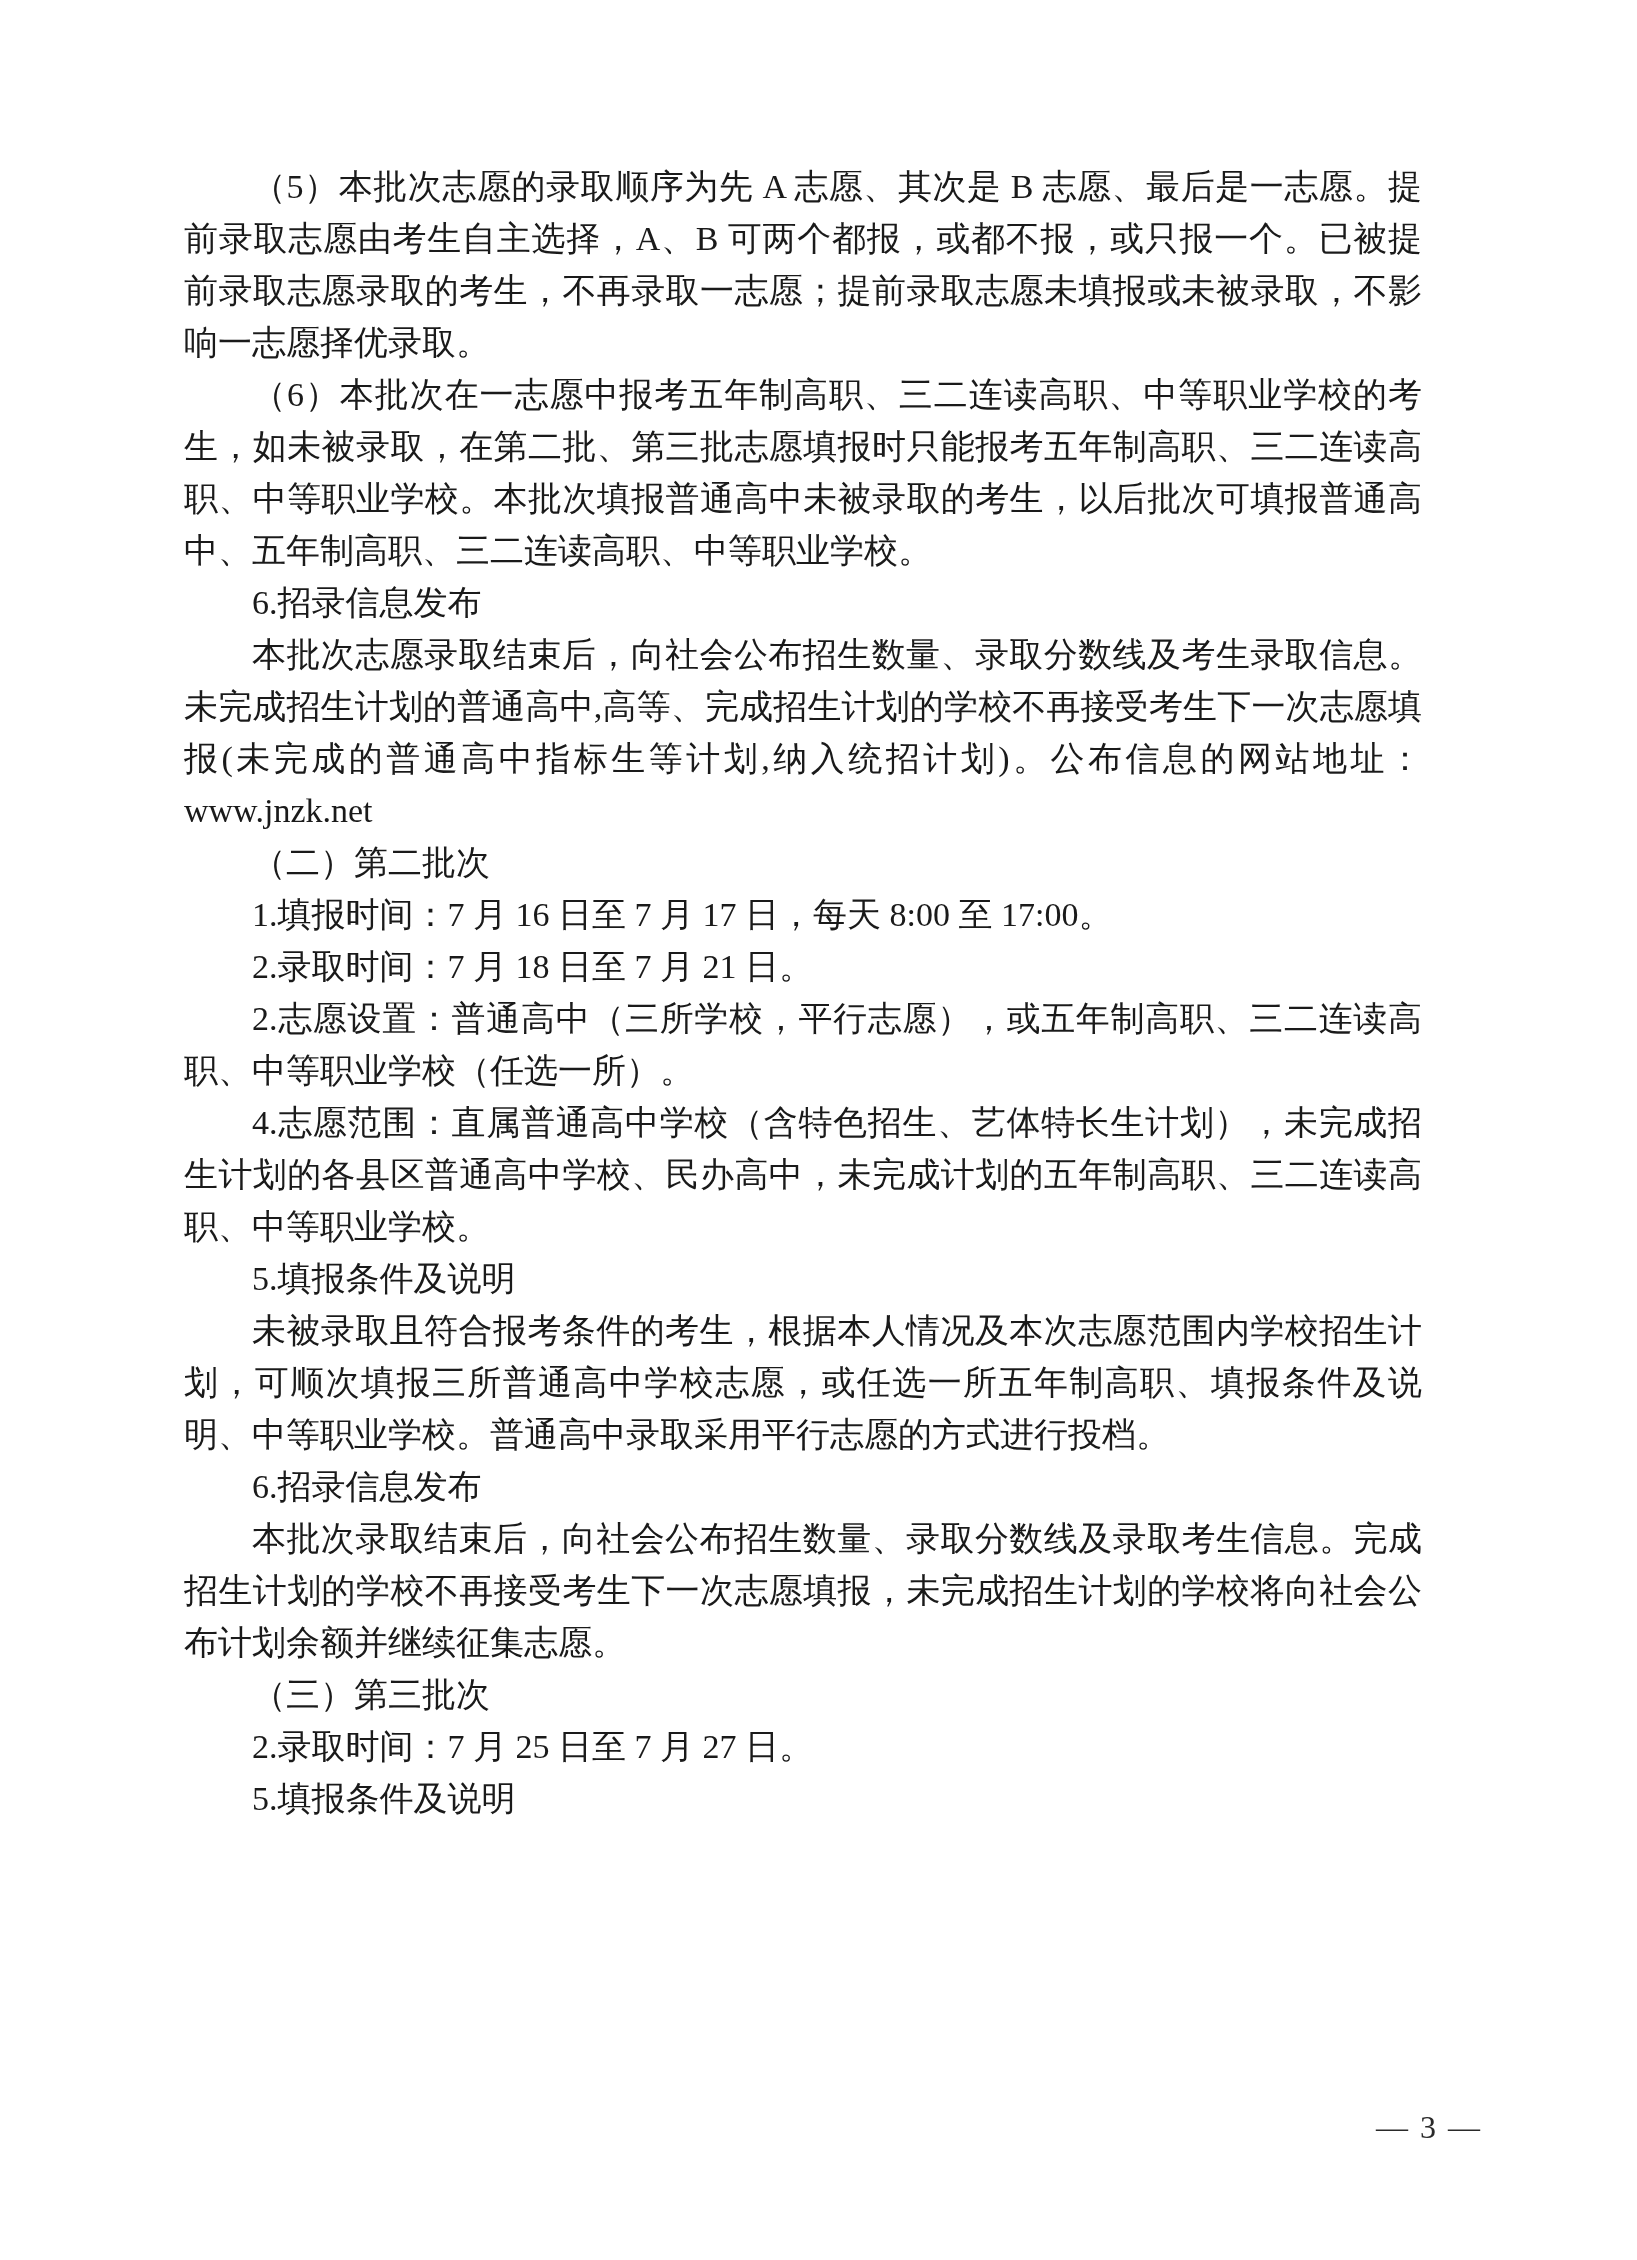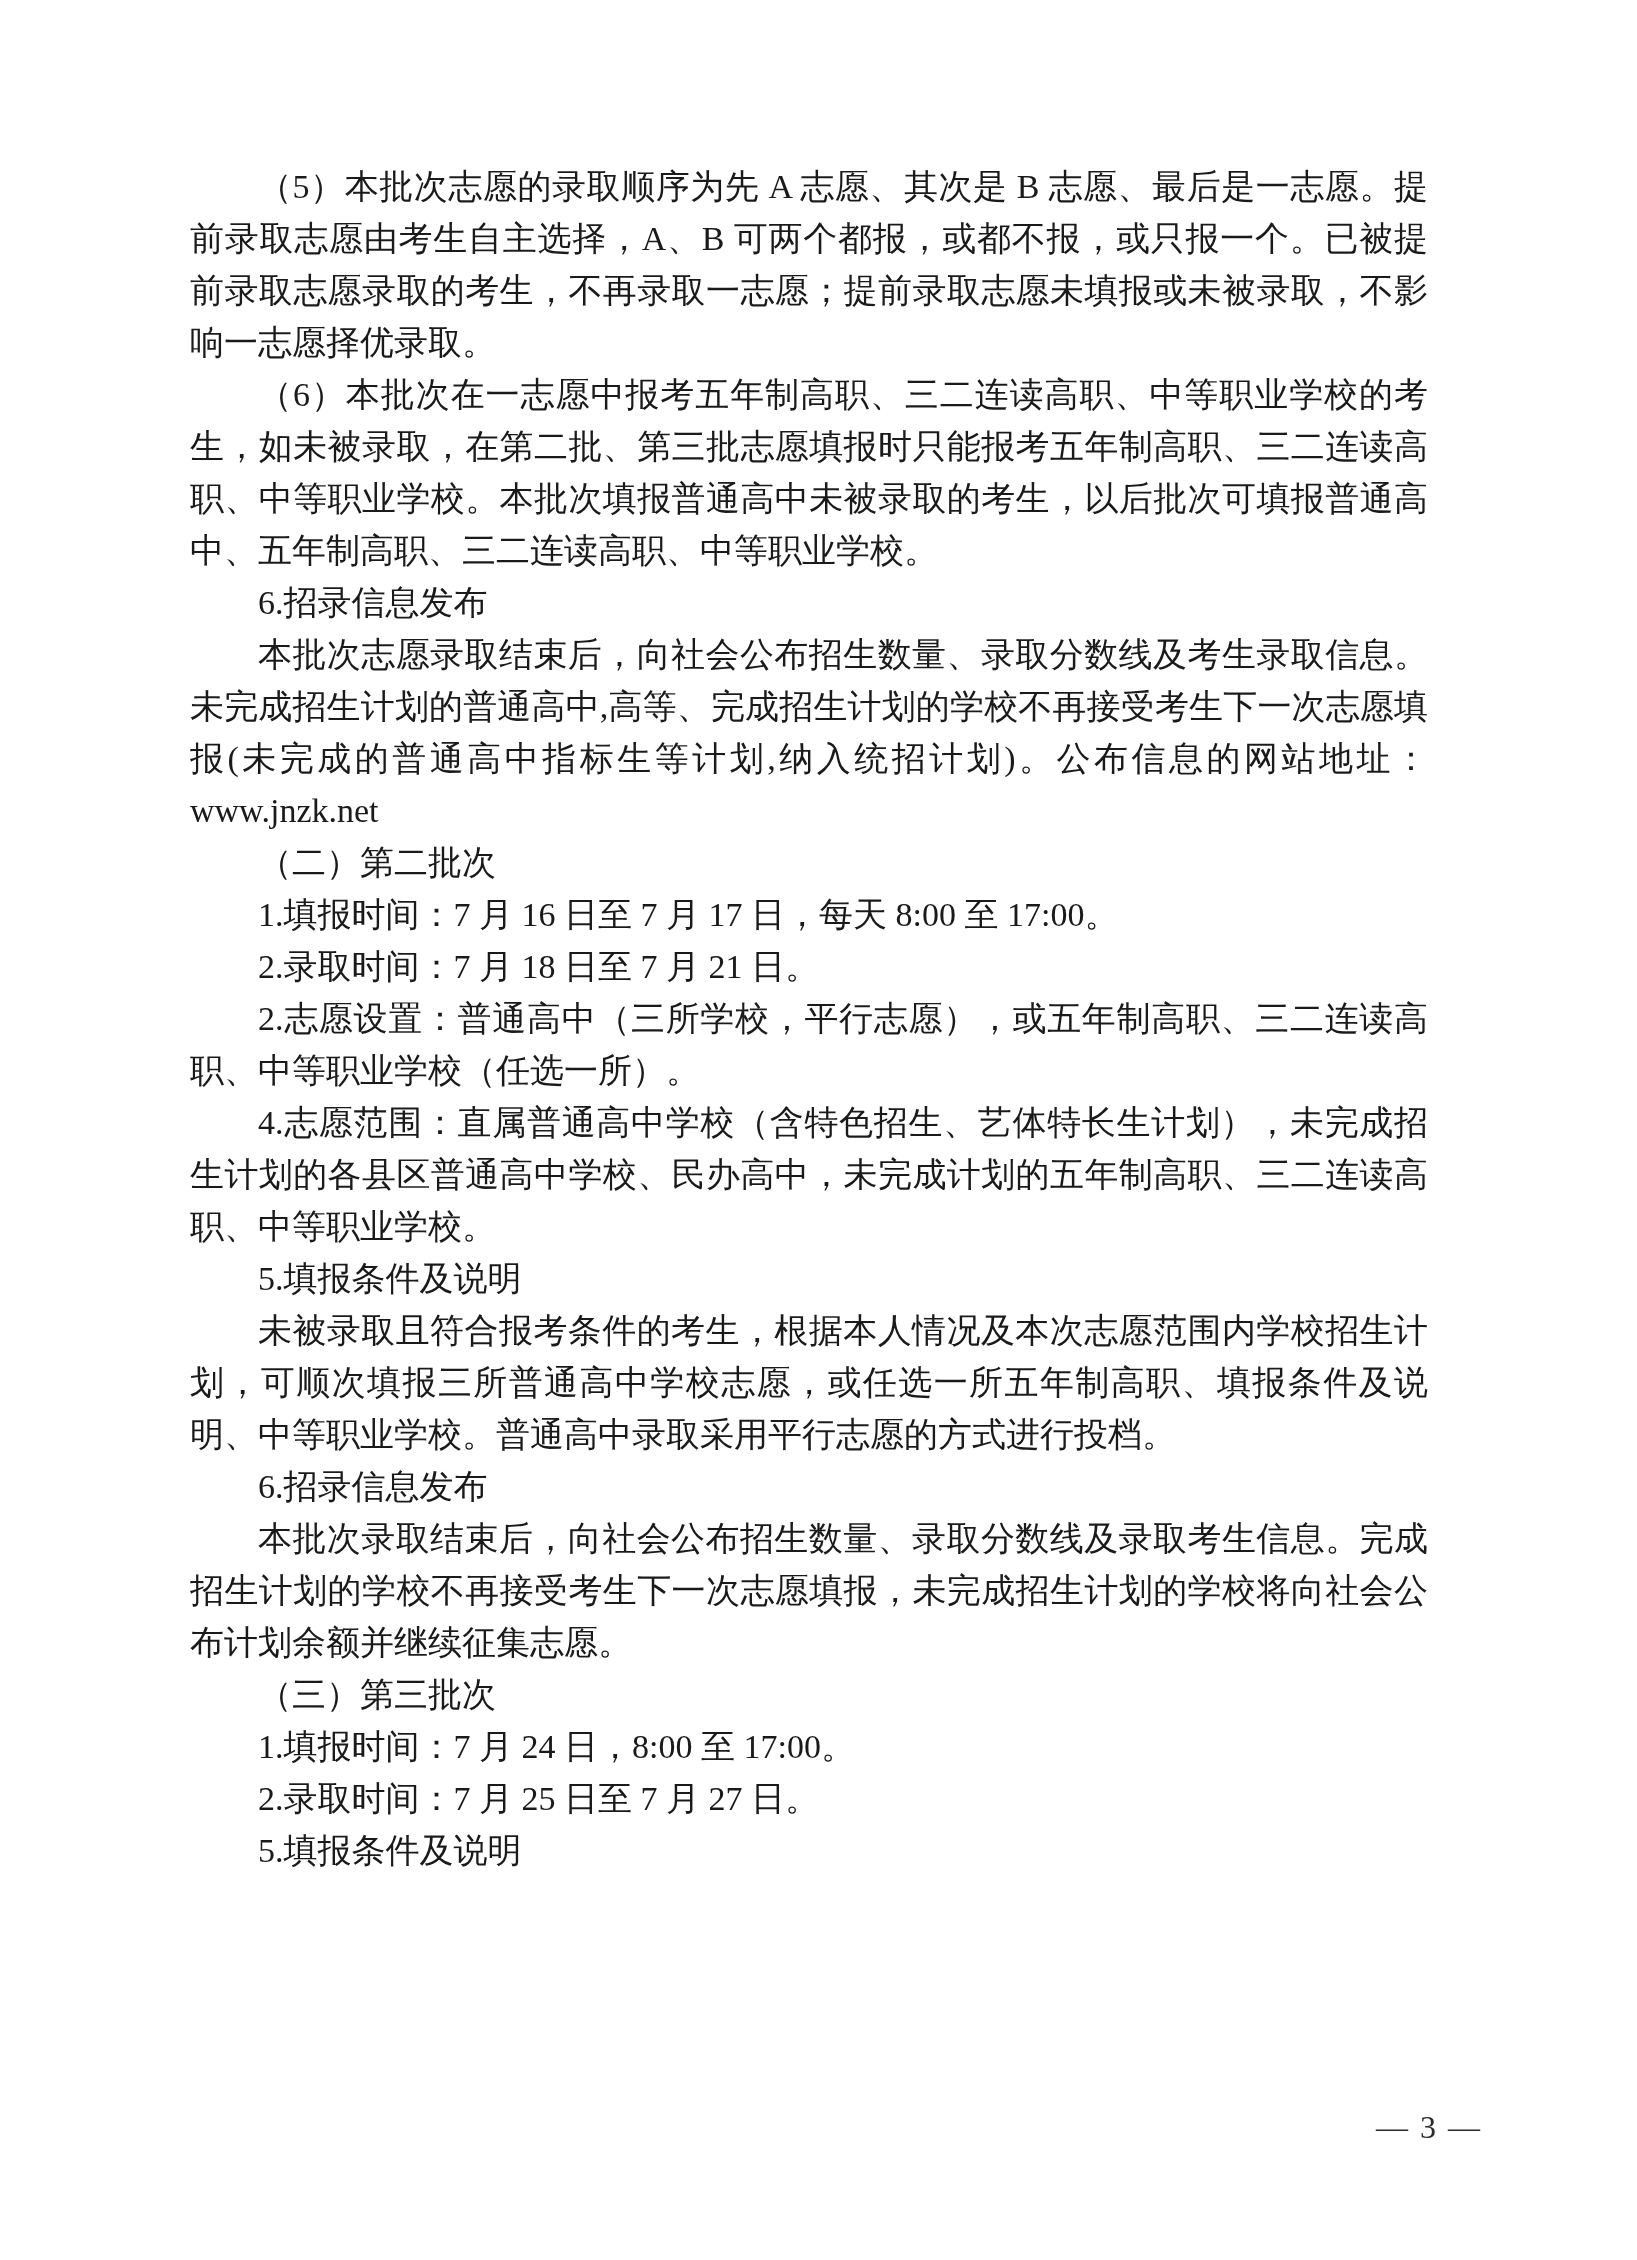--- a/index.html
+++ b/index.html
@@ -11,21 +11,21 @@
     position: relative;
     width: 1638px;
     height: 2260px;
     background: #ffffff;
     overflow: hidden;
     font-family: "Liberation Serif", "DejaVu Serif", serif;
     color: #1a1a1a;
   }
   .content {
     position: absolute;
-    left: 190px;
+    left: 184px;
     top: 161px;
     width: 1238px;
     font-size: 34px;
     line-height: 52px;
   }
   .content p {
     margin: 0;
     padding: 0;
     text-align: justify;
     text-justify: inter-ideograph;
@@ -56,19 +56,18 @@
     <p class="heading">（二）第二批次</p>
     <p>1.填报时间：7 月 16 日至 7 月 17 日，每天 8:00 至 17:00。</p>
     <p>2.录取时间：7 月 18 日至 7 月 21 日。</p>
     <p>2.志愿设置：普通高中（三所学校，平行志愿），或五年制高职、三二连读高职、中等职业学校（任选一所）。</p>
     <p>4.志愿范围：直属普通高中学校（含特色招生、艺体特长生计划），未完成招生计划的各县区普通高中学校、民办高中，未完成计划的五年制高职、三二连读高职、中等职业学校。</p>
     <p>5.填报条件及说明</p>
     <p>未被录取且符合报考条件的考生，根据本人情况及本次志愿范围内学校招生计划，可顺次填报三所普通高中学校志愿，或任选一所五年制高职、填报条件及说明、中等职业学校。普通高中录取采用平行志愿的方式进行投档。</p>
     <p>6.招录信息发布</p>
     <p>本批次录取结束后，向社会公布招生数量、录取分数线及录取考生信息。完成招生计划的学校不再接受考生下一次志愿填报，未完成招生计划的学校将向社会公布计划余额并继续征集志愿。</p>
     <p class="heading">（三）第三批次</p>
-    <p>1.填报时间：7 月 24 日，8:00 至 17:00。</p>
     <p>2.录取时间：7 月 25 日至 7 月 27 日。</p>
     <p>5.填报条件及说明</p>
   </div>
   <div class="footer">— 3 —</div>
 </div>
 
 
 </body></html>

